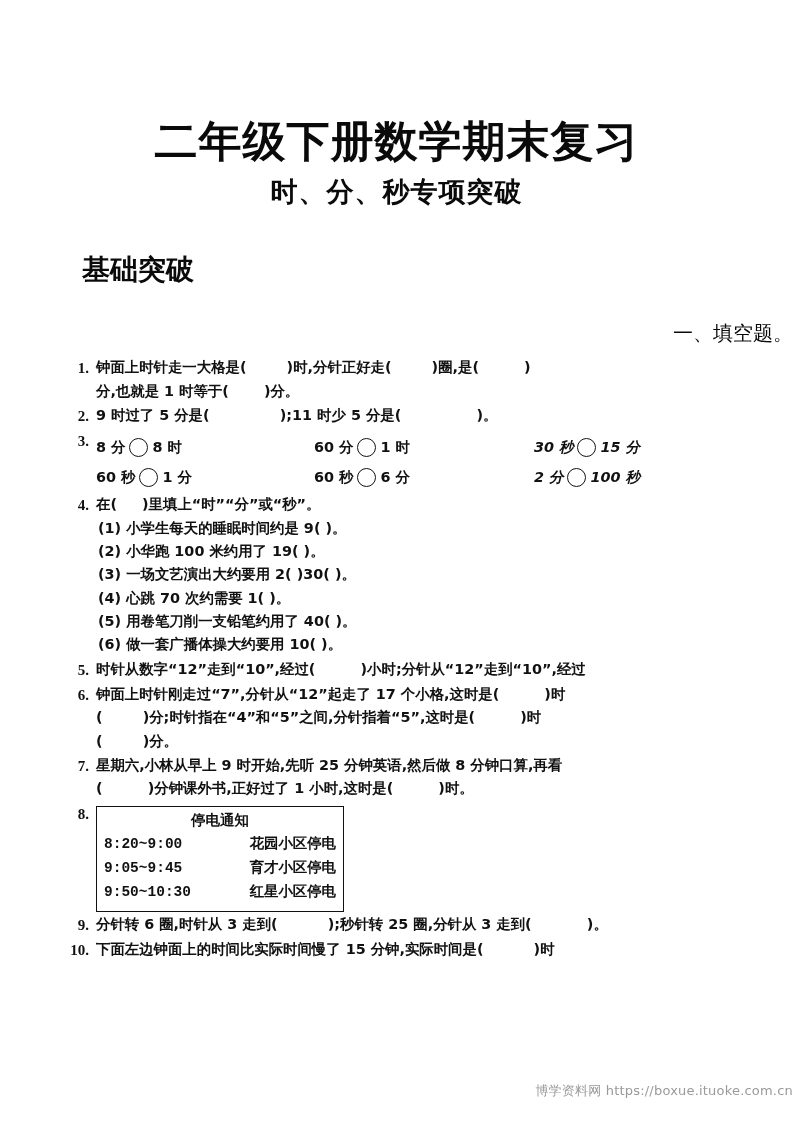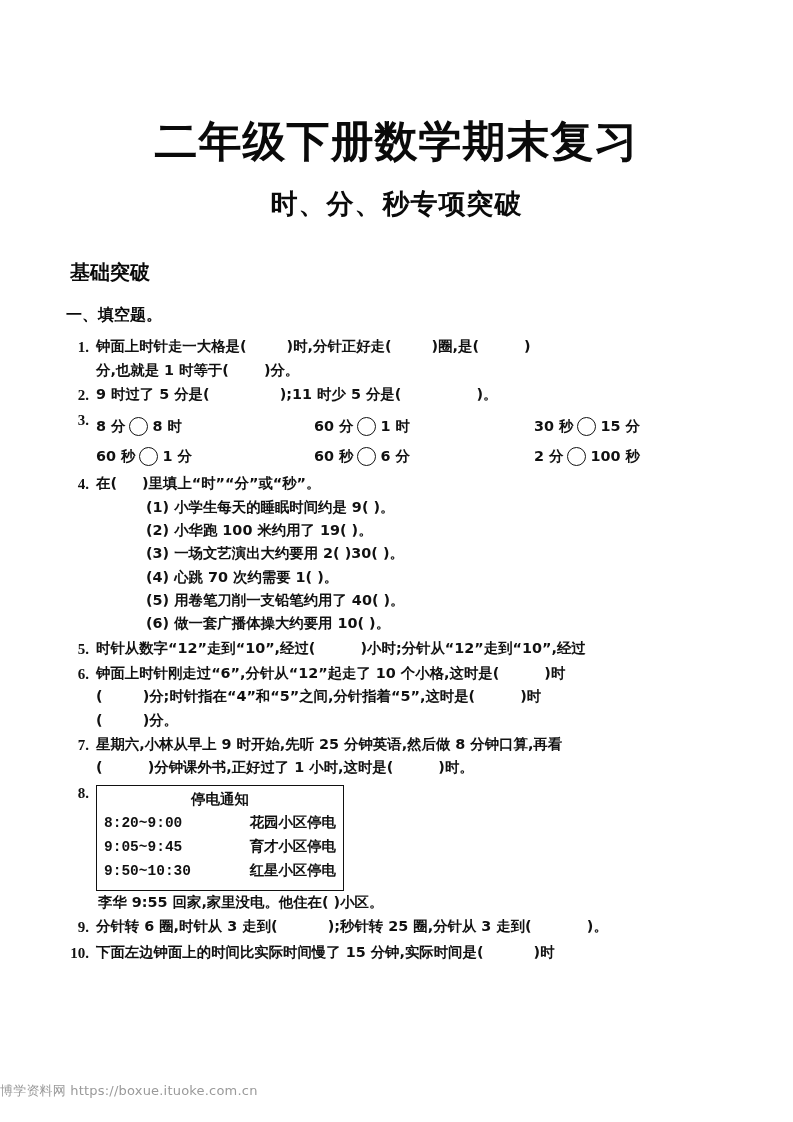--- a/index.html
+++ b/index.html
@@ -33,41 +33,42 @@
     padding-top: 118px;
     color: #0a0a0a;
   }
   .title-sub {
     text-align: center;
     font-family: "DejaVu Sans", "Liberation Sans", sans-serif;
     font-weight: bold;
     font-size: 27px;
     letter-spacing: 1px;
     line-height: 1.15;
-    margin: 12px;
+    margin: 0;
     padding-top: 11px;
     color: #0a0a0a;
   }
 
   .section-head {
     font-family: "DejaVu Sans", "Liberation Sans", sans-serif;
     font-weight: bold;
-    font-size: 20px;
-    margin: 4px;
+    font-size: 28px;
+    margin: 16px;
     padding: 28px 0 0 66px;
     color: #0a0a0a;
   }
 
   .subsection-head {
     font-family: "DejaVu Sans", "Liberation Sans", sans-serif;
-    font-weight: bold;
-    font-size: 16px;
+    font-weight: normal;
+    font-size: 20px;
     margin: 0;
     padding: 15px 0 0 66px;
     color: #0a0a0a;
+    text-align: right;
   }
 
   
   .qlist {
     margin: 0;
     padding: 9px 58px 0 66px;
   }
   .q {
     display: flex;
     align-items: flex-start;
@@ -96,21 +97,20 @@
 
   
   .subitems { margin: 0; padding: 0; }
   .subitem {
     display: block;
     font-family: "DejaVu Sans", "Liberation Sans", sans-serif;
     font-weight: bold;
     font-size: 14.4px;
     line-height: 1.62;
     padding-left: 2px;
-    margin-left: 48px;
   }
 
   
   .cmp-grid {
     padding-top: 3px;
   }
   .cmp-row {
     display: flex;
     align-items: center;
     height: 30px;
@@ -118,21 +118,21 @@
   .cmp-cell {
     display: flex;
     align-items: center;
     font-family: "DejaVu Sans", "Liberation Sans", sans-serif;
     font-weight: bold;
     font-size: 14.4px;
     white-space: nowrap;
   }
   .cmp-cell:nth-child(1) { width: 218px; }
   .cmp-cell:nth-child(2) { width: 220px; }
-  .cmp-cell:nth-child(3) { width: 210px; }
+  .cmp-cell:nth-child(3) { width: 210px; font-style: italic; }
   .circ {
     display: inline-block;
     width: 19px;
     height: 19px;
     border: 1.3px solid #111;
     border-radius: 50%;
     margin: 0 4px;
     flex-shrink: 0;
   }
   .circ.inline-small {
@@ -187,21 +187,21 @@
     padding-top: 4px;
     padding-left: 2px;
   }
 
   
   .watermark {
     position: absolute;
     left: 0;
     right: 0;
     bottom: 14px;
-    text-align: left;
+    text-align: right;
     font-family: "DejaVu Sans", "Liberation Sans", sans-serif;
     font-size: 13px;
     color: #9a9a9a;
     letter-spacing: 0.2px;
   }
 </style>
 </head>
 <body>
 
 <div class="page">
@@ -290,21 +290,21 @@
     <div class="q">
       <div class="q-num">5.</div>
       <div class="q-body">
         <span class="ln">时针从数字“12”走到“10”,经过(         )小时;分针从“12”走到“10”,经过</span>
       </div>
     </div>
 
     <div class="q">
       <div class="q-num">6.</div>
       <div class="q-body">
-        <span class="ln">钟面上时针刚走过“6”,分针从“12”起走了 10 个小格,这时是(         )时</span>
+        <span class="ln">钟面上时针刚走过“7”,分针从“12”起走了 17 个小格,这时是(         )时</span>
         <span class="ln">(        )分;时针指在“4”和“5”之间,分针指着“5”,这时是(         )时</span>
         <span class="ln">(        )分。</span>
       </div>
     </div>
 
     <div class="q">
       <div class="q-num">7.</div>
       <div class="q-body">
         <span class="ln">星期六,小林从早上 9 时开始,先听 25 分钟英语,然后做 8 分钟口算,再看</span>
         <span class="ln">(         )分钟课外书,正好过了 1 小时,这时是(         )时。</span>
@@ -324,21 +324,20 @@
             <div class="notice-row">
               <span class="notice-time">9:05~9:45</span>
               <span class="notice-area">育才小区停电</span>
             </div>
             <div class="notice-row">
               <span class="notice-time">9:50~10:30</span>
               <span class="notice-area">红星小区停电</span>
             </div>
           </div>
         </div>
-        <span class="notice-after">李华 9:55 回家,家里没电。他住在(        )小区。</span>
       </div>
     </div>
 
     <div class="q">
       <div class="q-num">9.</div>
       <div class="q-body">
         <span class="ln">分针转 6 圈,时针从 3 走到(          );秒针转 25 圈,分针从 3 走到(           )。</span>
       </div>
     </div>
 

